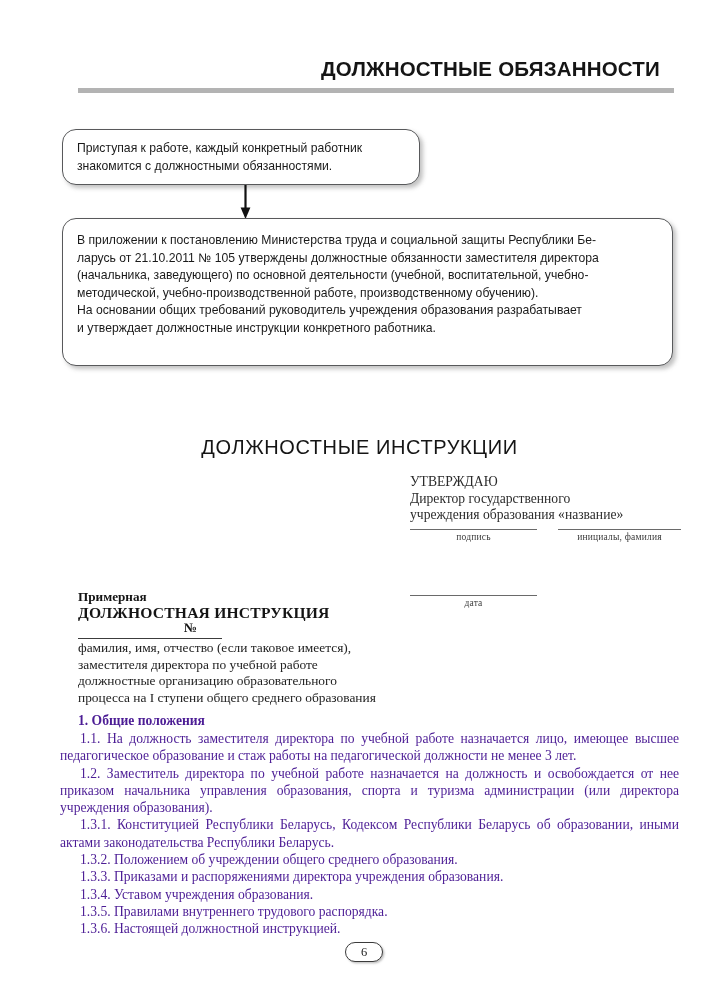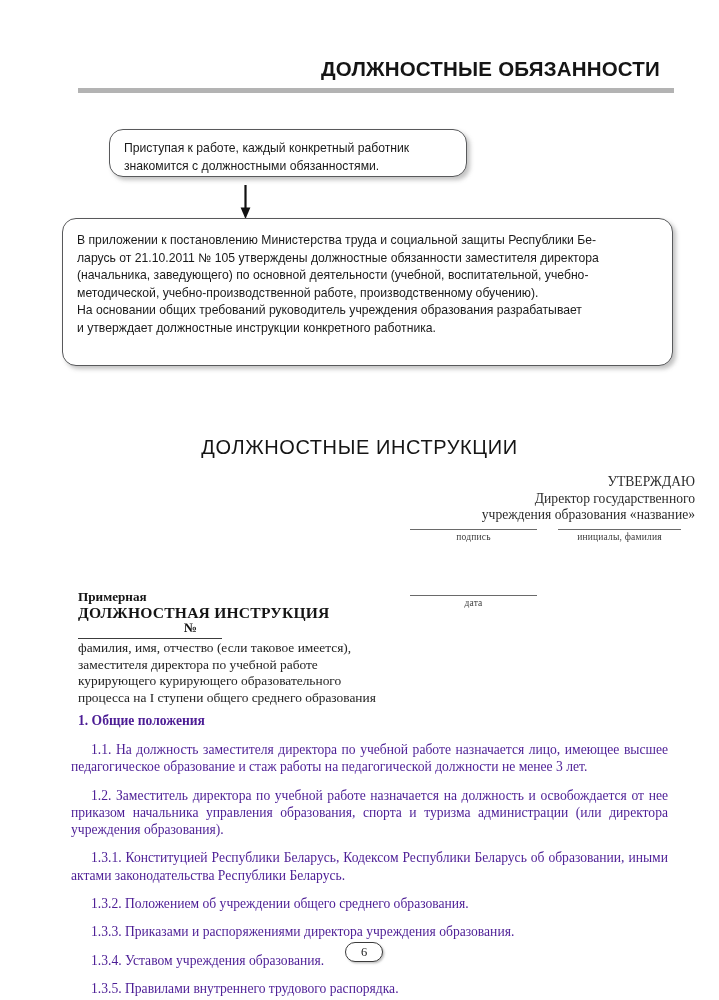--- a/index.html
+++ b/index.html
@@ -55,23 +55,22 @@
     font-family: "Liberation Sans", sans-serif;
     font-size: 12.2px;
     line-height: 17.6px;
     color: #1a1a1a;
     box-shadow: 3px 3px 4px rgba(120,120,120,0.45);
   }
   #flow-box-1 {
     left: 62px;
     top: 129px;
     width: 358px;
-    height: 48px;
+    height: 56px;
     padding: 10px 14px 11px 14px;
-    margin-left: 47px;
   }
   #flow-box-2 {
     left: 62px;
     top: 218px;
     width: 611px;
     height: 148px;
     padding: 13px 15px 0 14px;
   }
   .flow-box p {
     margin: 0;
@@ -102,21 +101,20 @@
   
   .approve-block {
     position: absolute;
     left: 410px;
     top: 474px;
     width: 285px;
     font-family: "Liberation Serif", serif;
     font-size: 13.6px;
     line-height: 16.5px;
     color: #2b2b2b;
-    text-align: right;
   }
   .approve-block .ln { display: block; white-space: nowrap; }
 
   .sig-row {
     position: absolute;
     font-family: "Liberation Serif", serif;
   }
   .sig-line {
     border-top: 1px solid #6a6a6a;
     height: 0;
@@ -192,21 +190,21 @@
     color: #4c1d95;
     text-align: justify;
   }
   .section h2 {
     margin: 0 0 0 18px;
     font-size: 13.6px;
     font-weight: bold;
     line-height: 18px;
   }
   .section p {
-    margin: 11px;
+    margin: 0;
     text-indent: 20px;
   }
 
   
   .page-number {
     position: absolute;
     left: 345px;
     top: 942px;
     width: 38px;
     height: 20px;
@@ -277,21 +275,21 @@
   <div class="instr-head">
     <div class="primernaya">Примерная</div>
     <div class="dolzh-instr">ДОЛЖНОСТНАЯ ИНСТРУКЦИЯ</div>
     <div class="num-line">
       <span class="num-glyph">№</span>
       <span class="rule"></span>
     </div>
     <div class="instr-sub">
       <span class="ln">фамилия, имя, отчество (если таковое имеется),</span>
       <span class="ln">заместителя директора по учебной работе</span>
-      <span class="ln">курирующего курирующего образовательного</span>
+      <span class="ln">должностные организацию образовательного</span>
       <span class="ln">процесса на I ступени общего среднего образования</span>
     </div>
   </div>
 
   <div class="section">
     <h2>1. Общие положения</h2>
     <p>1.1. На должность заместителя директора по учебной работе назначается лицо, имеющее высшее педагогическое образование и стаж работы на педагогической должности не менее 3 лет.</p>
     <p>1.2. Заместитель директора по учебной работе назначается на должность и освобождается от нее приказом начальника управления образования, спорта и туризма администрации (или директора учреждения образования).</p>
     <p>1.3.1. Конституцией Республики Беларусь, Кодексом Республики Беларусь об образовании, иными актами законодательства Республики Беларусь.</p>
     <p>1.3.2. Положением об учреждении общего среднего образования.</p>

